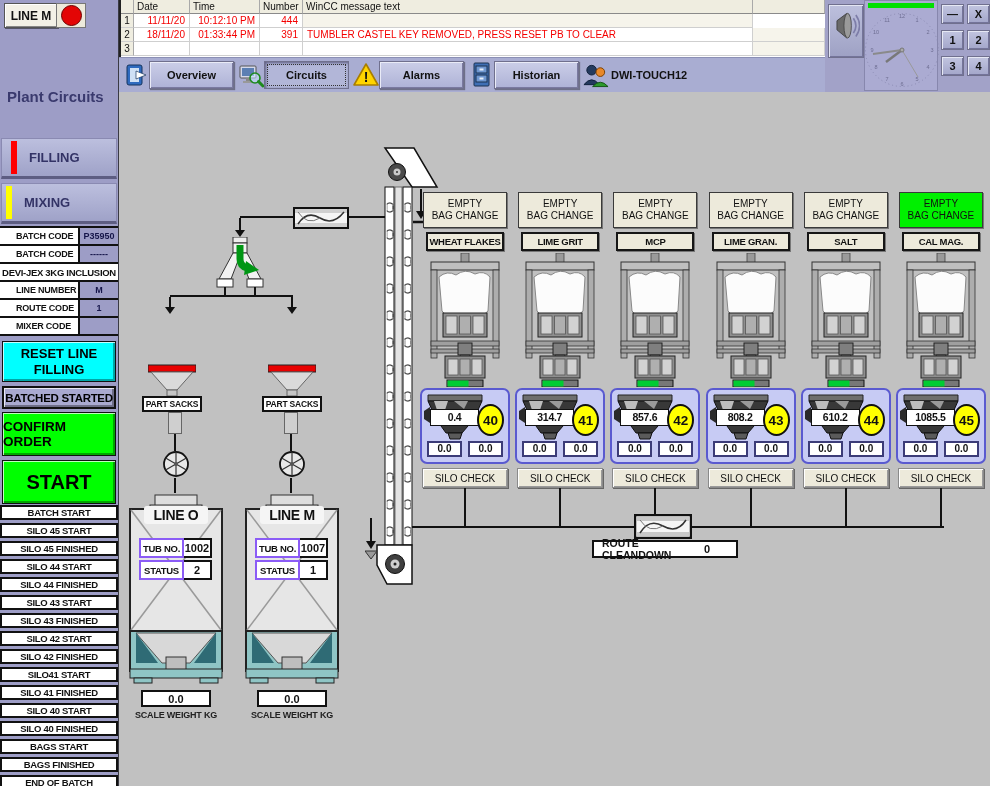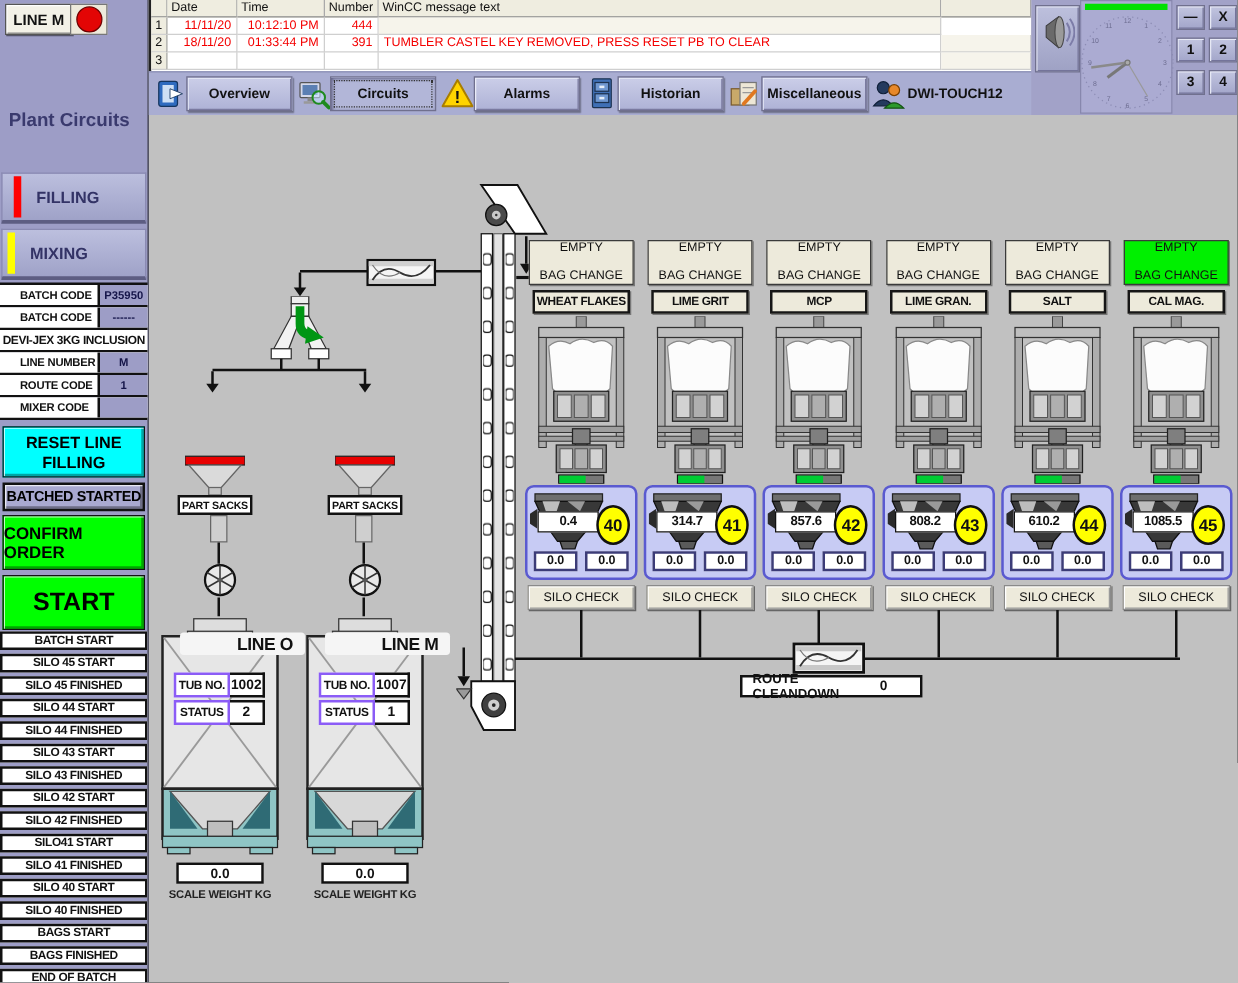--- a/index.html
+++ b/index.html
@@ -58,35 +58,35 @@
   .win-btn{background:linear-gradient(#C2C5E0,#A3A6CA);border:1px solid #70708e;
     box-shadow:inset 1px 1px 0 #E6E8F4,inset -1px -1px 0 #74749a;display:flex;align-items:center;justify-content:center;
     font-weight:bold;font-size:11px;}
   
   .pline{position:absolute;background:#111;}
   .arr{position:absolute;width:0;height:0;border-left:5px solid transparent;border-right:5px solid transparent;border-top:7px solid #111;}
   .psvg{position:absolute;}
   .part-sacks{position:absolute;width:60px;height:16px;background:#fff;border:2px solid #111;box-sizing:border-box;
     display:flex;align-items:center;justify-content:center;font-size:8.5px;font-weight:bold;letter-spacing:-0.2px;}
   .pipe{position:absolute;width:14px;height:22px;background:#CFCFCF;border:1px solid #666;box-sizing:border-box;}
-  .bin-name{position:absolute;width:64px;height:18px;background:#F5F5F5;border-radius:3px;display:flex;align-items:center;justify-content:center;font-weight:bold;font-size:14px;letter-spacing:-0.3px;padding-left:36px;}
+  .bin-name{position:absolute;width:64px;height:18px;background:#F5F5F5;border-radius:3px;display:flex;align-items:center;justify-content:center;font-weight:bold;font-size:14px;letter-spacing:-0.3px;}
   .kv-row{position:absolute;display:flex;height:20px;}
   .kv-l{width:45px;background:#fff;border:2px solid #8b5cf6;box-sizing:border-box;display:flex;align-items:center;justify-content:center;font-weight:bold;font-size:9.5px;letter-spacing:-0.3px;}
   .kv-v{width:28px;background:#ffffff;border:2px solid #111;border-left:0;box-sizing:border-box;display:flex;align-items:center;justify-content:center;font-weight:bold;font-size:11px;}
   .scale-box{position:absolute;width:70px;height:17px;background:#fff;border:2px solid #111;box-sizing:border-box;
     display:flex;align-items:center;justify-content:center;font-weight:bold;font-size:11px;}
   .scale-label{position:absolute;width:96px;text-align:center;font-size:9px;font-weight:bold;color:#222;letter-spacing:-0.2px;}
   .route-box{position:absolute;left:592px;top:540px;width:146px;height:18px;background:#fff;border:2px solid #111;box-sizing:border-box;display:flex;align-items:center;}
   .route-label{margin-left:8px;font-size:10.5px;font-weight:bold;}
   .route-val{margin-left:auto;margin-right:26px;font-size:11px;font-weight:bold;}
   
   .stations{position:absolute;left:420px;top:192px;width:566px;display:flex;justify-content:space-between;}
   .station{width:90px;display:flex;flex-direction:column;align-items:center;}
   .bag-change{width:84px;height:36px;background:#EDEADB;border:1px solid #3a3a3a;box-sizing:border-box;
-    display:flex;flex-direction:column;align-items:center;justify-content:space-between;font-size:10px;line-height:1.25;box-shadow:1px 1px 0 #777;}
+    display:flex;flex-direction:column;align-items:center;justify-content:center;font-size:10px;line-height:1.25;box-shadow:1px 1px 0 #777;}
   .bag-change[data-active="true"]{background:#00F000;}
   .ingredient{margin-top:4px;width:78px;height:19px;background:#EDEADB;border:2px solid #161616;box-sizing:border-box;
     display:flex;align-items:center;justify-content:center;font-weight:bold;font-size:9.5px;white-space:nowrap;letter-spacing:-0.3px;box-shadow:1px 1px 0 #777;}
   .bagframe{margin-top:2px;}
   .silo-panel{position:relative;width:90px;height:76px;background:#C7CBF4;border:2px solid #5A5AD0;border-radius:7px;box-sizing:border-box;margin-top:1px;}
   .weight-box{position:absolute;left:8px;top:19px;width:47px;height:15px;background:#fff;border:1px solid #111;
     font-weight:bold;font-size:10.5px;text-align:center;line-height:15px;letter-spacing:-0.3px;}
   .silo-badge{position:absolute;right:4px;top:14px;width:27px;height:32px;border-radius:50%;background:#FFFF00;border:2px solid #111;
     box-sizing:border-box;display:flex;align-items:center;justify-content:center;font-weight:bold;font-size:13.5px;}
   .sub-box{position:absolute;bottom:5px;width:35px;height:16px;background:#fff;border:2px solid #3C3C78;box-sizing:border-box;
@@ -268,32 +268,20 @@
       <span class="tab-icon">
         <svg width="24" height="26" viewBox="0 0 24 26">
             <rect x="5" y="1" width="15" height="23" rx="1" fill="#3F6FB5" stroke="#1d3250"></rect>
             <rect x="7" y="4" width="11" height="7" fill="#6F97D1" stroke="#1d3250"></rect>
             <rect x="7" y="13" width="11" height="7" fill="#6F97D1" stroke="#1d3250"></rect>
             <rect x="10.5" y="6.5" width="4" height="2" fill="#E6EEF9"></rect>
             <rect x="10.5" y="15.5" width="4" height="2" fill="#E6EEF9"></rect>
           </svg>
       </span>
       <div class="tab-btn">Historian</div>
-    </div>
-    <div class="tab-group">
-      <span class="tab-icon">
-        <svg width="26" height="26" viewBox="0 0 26 26">
-            <rect x="2" y="9" width="14" height="13" fill="#C8A96A" stroke="#7a5c2e"></rect>
-            <rect x="9" y="4" width="13" height="18" fill="#EDE7D6" stroke="#777"></rect>
-            <line x1="11" y1="8" x2="20" y2="8" stroke="#999"></line>
-            <line x1="11" y1="12" x2="20" y2="12" stroke="#999"></line>
-            <line x1="12" y1="21" x2="21" y2="11" stroke="#E07820" stroke-width="3" stroke-linecap="round"></line>
-          </svg>
-      </span>
-      <div class="tab-btn">Miscellaneous</div>
     </div>
     <div class="tab-group">
       <span class="tab-icon">
         <svg width="28" height="26" viewBox="0 0 28 26">
             <circle cx="10" cy="8" r="5" fill="#243A5E" stroke="#10203a"></circle>
             <path d="M2,23 q8,-10 16,0 Z" fill="#243A5E" stroke="#10203a"></path>
             <circle cx="19" cy="10" r="4.5" fill="#E8882A" stroke="#7a3f00"></circle>
             <path d="M11,25 q8,-9 16,0 Z" fill="#2C9A2C" stroke="#145214"></path>
           </svg>
       </span>

